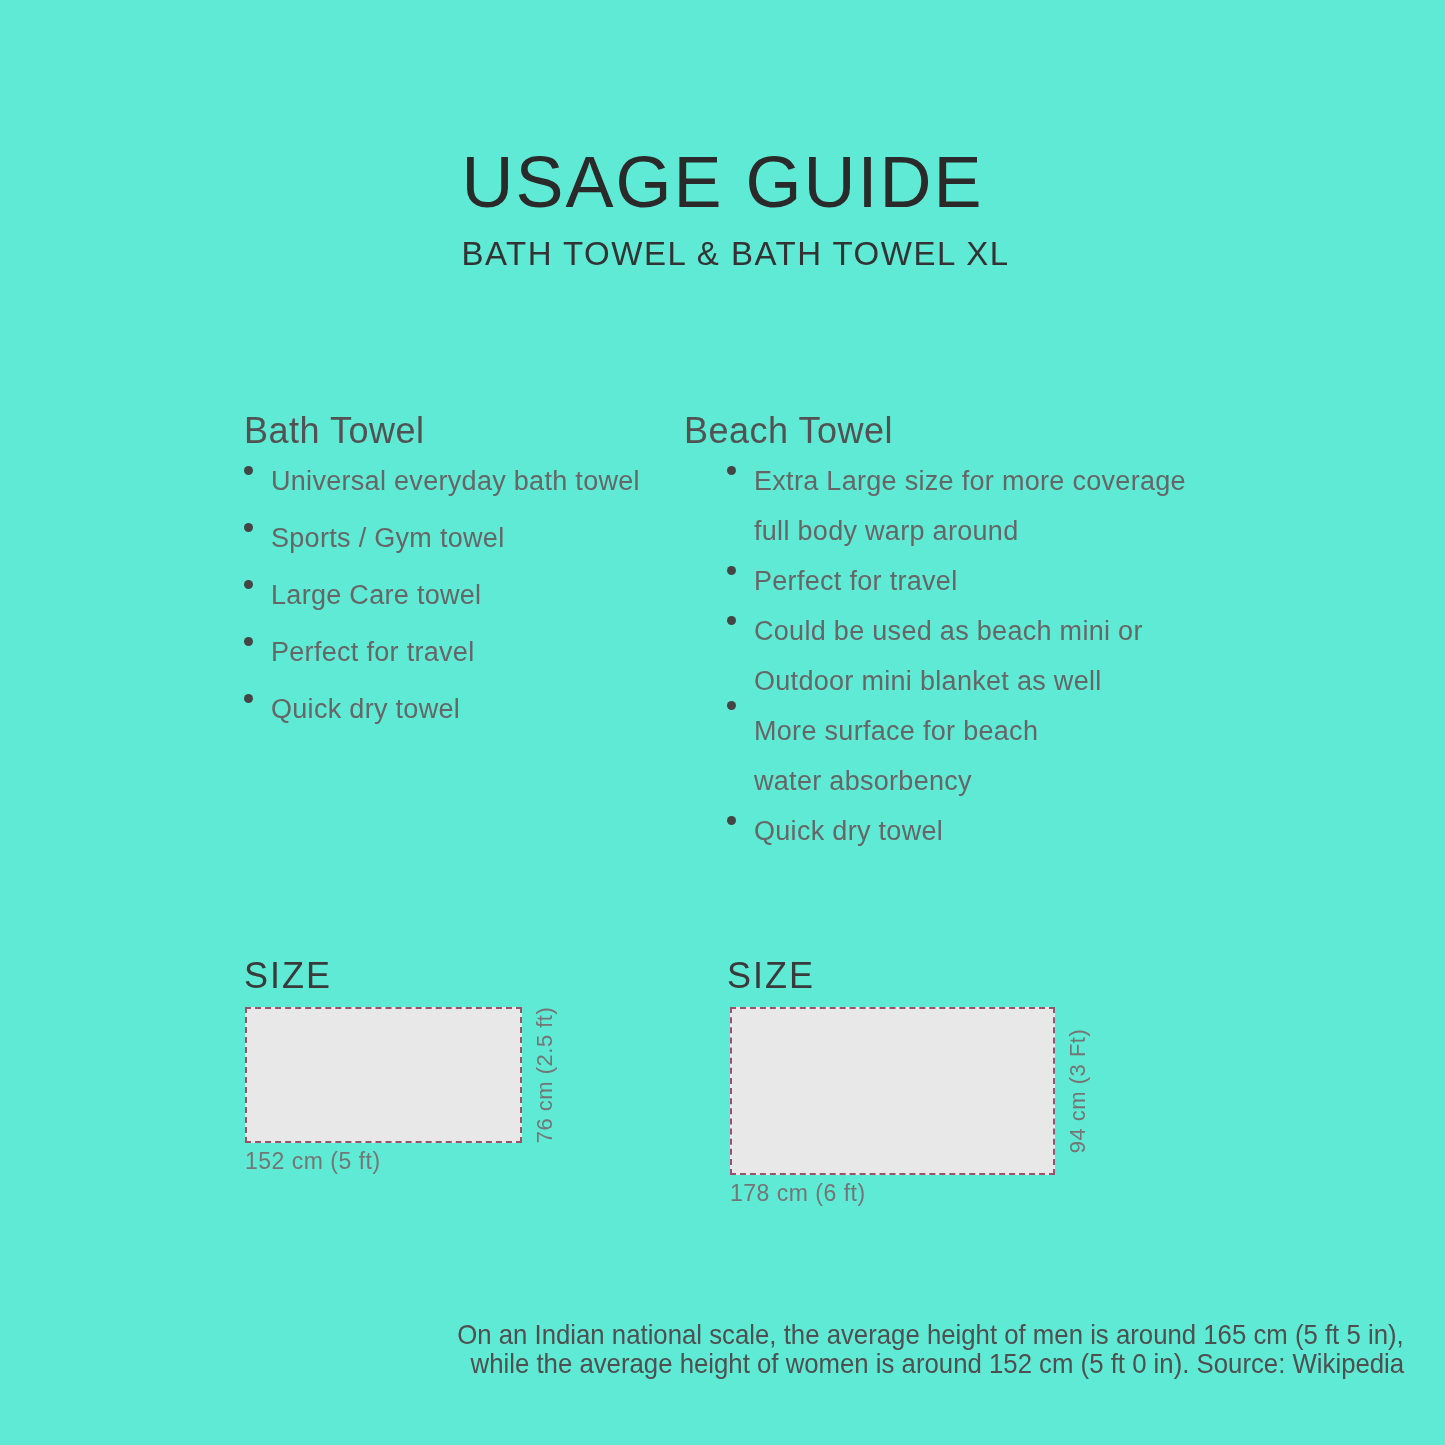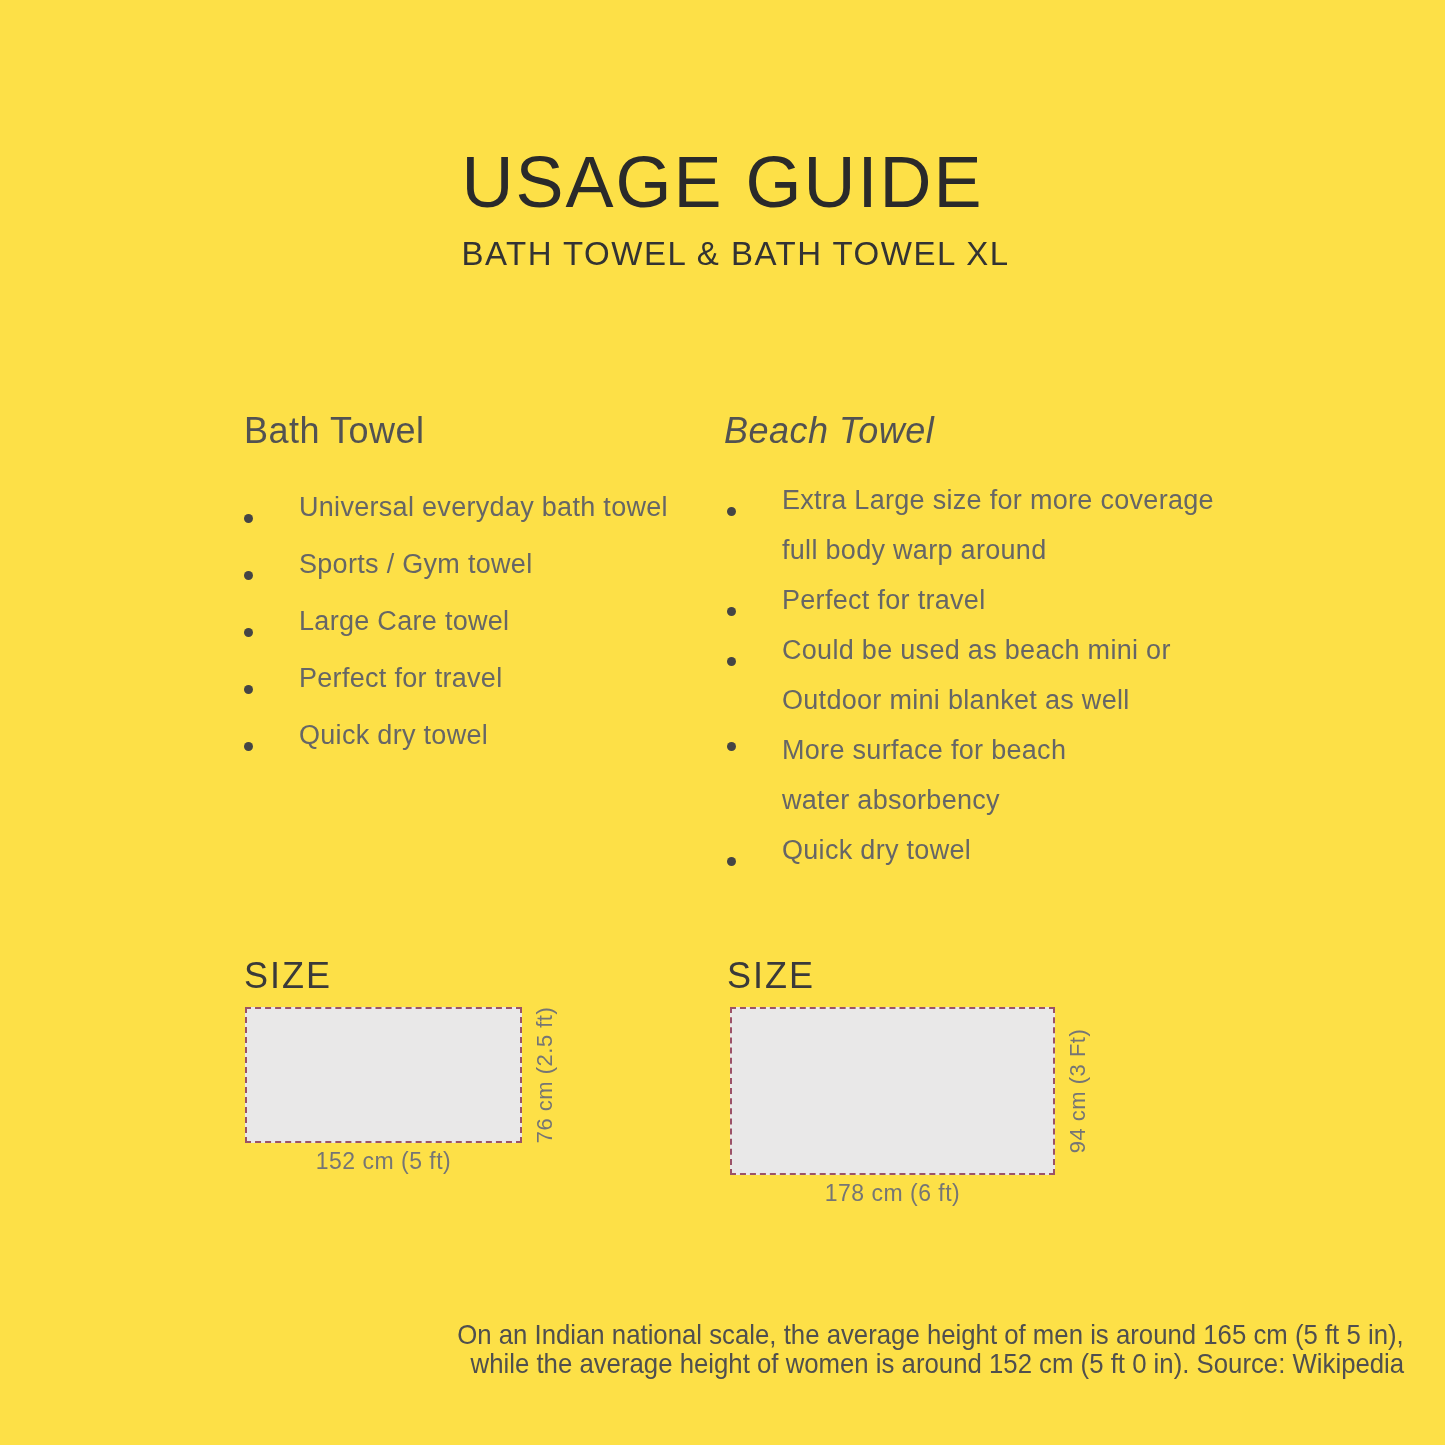--- a/index.html
+++ b/index.html
@@ -1,19 +1,19 @@
 <!DOCTYPE html>
 <html style="--towel-outline: #9b5268; --towel-fill: #e9e8e8; --title-text: #2a2a2a; --body-text: #666666;"><head>
 <meta charset="utf-8">
 <style>
   html,body{margin:0;padding:0;background:#ffffff;}
   .page{
     position:relative;
     width:1445px;height:1445px;
-    background:#fde047;
+    background:#5eead4;
     font-family:"Liberation Sans", sans-serif;
     overflow:hidden;
   }
   
   .title{
     position:absolute;top:142px;left:0;width:100%;
     text-align:center;
     font-size:72px;line-height:80px;font-weight:300;
     letter-spacing:2px;color:var(--title-text,#2a2a2a);
   }
@@ -23,25 +23,25 @@
     font-size:33px;line-height:40px;font-weight:300;
     letter-spacing:1.5px;color:#333333;
   }
   
   .col-heading{
     position:absolute;top:410px;
     font-size:36px;font-weight:300;color:#525252;
     letter-spacing:0.5px;
   }
   .col-heading.left{left:244px;}
-  .col-heading.right{left:724px;font-style:italic;}
+  .col-heading.right{left:684px;}
   .list{position:absolute;top:466px;}
   .list.left{left:244px;width:460px;}
   .list.right{left:727px;width:500px;}
-  .b-row{display:flex;align-items:flex-end;gap:28px;}
+  .b-row{display:flex;align-items:flex-start;}
   .list.left .b-row{height:57px;}
   .list.right .b-row{height:50px;}
   .dot{
     width:9px;height:9px;border-radius:50%;
     background:#454545;flex:0 0 9px;margin-right:18px;
   }
   .b-row.cont .dot{visibility:hidden;}
   .b-row .dot.raised{transform:translateY(-15px);}
   .b-text{
     font-size:27px;font-weight:300;color:var(--body-text,#666666);
@@ -56,21 +56,21 @@
   .size-heading.right{left:727px;}
   .towel-rect{
     position:absolute;top:1007px;
     background:var(--towel-fill,#e9e8e8);
     border:2px dashed var(--towel-outline,#9b5268);
     box-sizing:border-box;
   }
   .towel-rect.bath{left:245px;width:277px;height:136px;}
   .towel-rect.beach{left:730px;width:325px;height:168px;}
   .width-label{
-    position:absolute;text-align:center;
+    position:absolute;
     font-size:23px;font-weight:300;color:#757575;letter-spacing:0.5px;
   }
   .width-label.bath{left:245px;width:277px;top:1148px;}
   .width-label.beach{left:730px;width:325px;top:1180px;}
   .height-label{
     position:absolute;display:flex;align-items:center;justify-content:center;
     width:46px;
   }
   .height-label.bath{left:522px;top:1007px;height:136px;}
   .height-label.beach{left:1055px;top:1007px;height:168px;}

